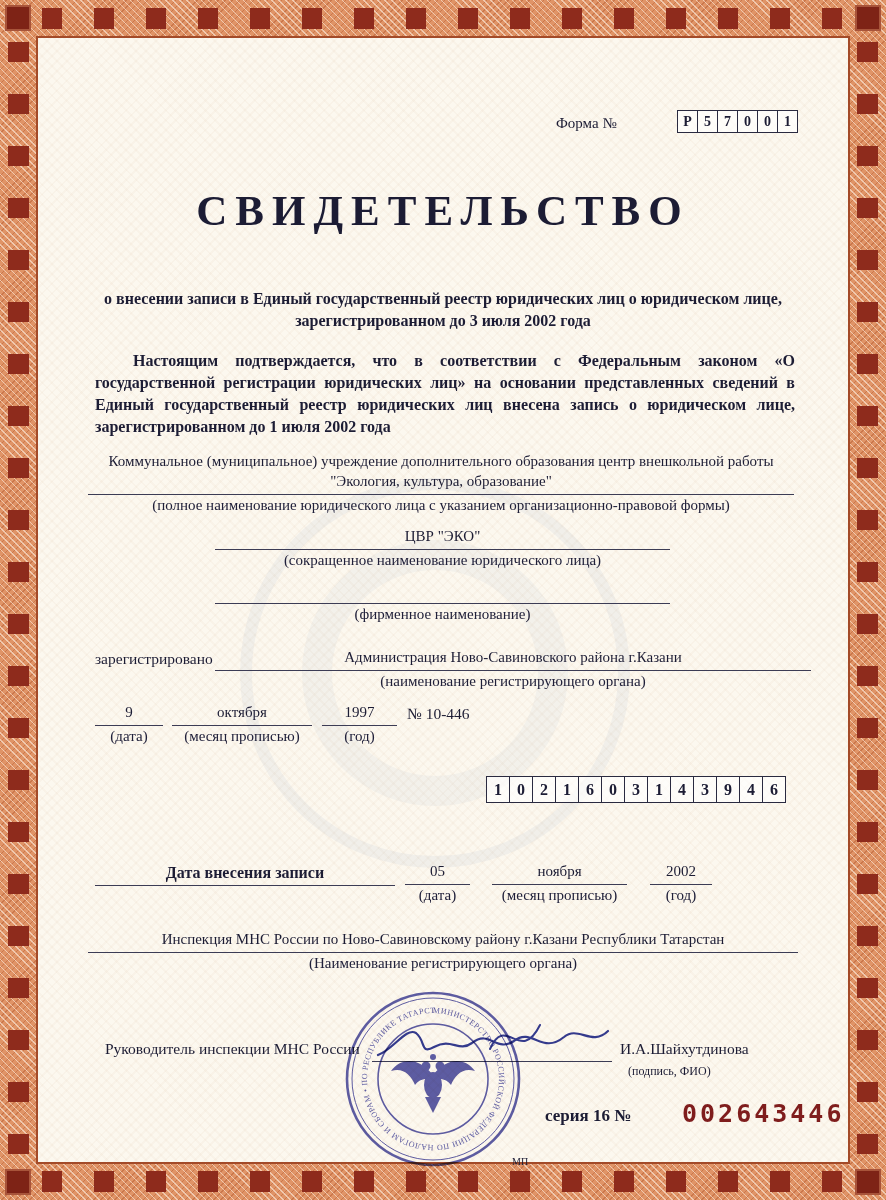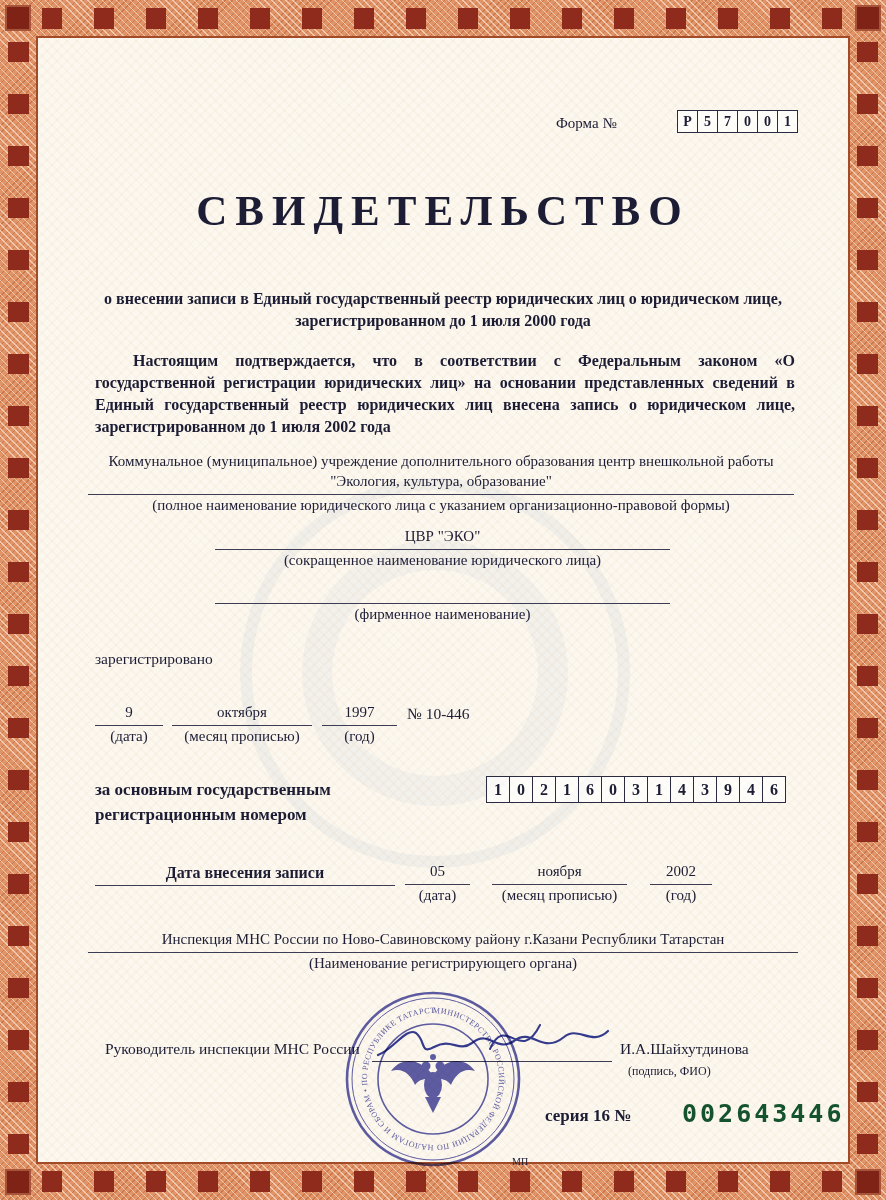--- a/index.html
+++ b/index.html
@@ -86,21 +86,21 @@
       border-bottom:1px solid #3c3c55; }
   .sig-line svg { position:absolute; left:0; bottom:-6px; }
 
   .stamp { position:absolute; left:344px; top:990px; width:178px; height:178px;
       opacity:0.88; mix-blend-mode:multiply; }
 
   .footer-mp { position:absolute; left:512px; top:1156px; font-size:10px; }
   .footer-series { position:absolute; left:545px; top:1106px; font-weight:bold; font-size:17px; }
   .footer-number { position:absolute; left:682px; top:1099px;
       font-family:"DejaVu Sans Mono",monospace; font-weight:bold; font-size:25px;
-      letter-spacing:3px; color:#14532d; }
+      letter-spacing:3px; color:#7f1d1d; }
 </style>
 </head>
 <body>
 
 <div class="page">
 
   <div class="frame-band"></div>
   <div class="band-sq-top"></div>
   <div class="band-sq-bottom"></div>
   <div class="band-sq-left"></div>
@@ -119,56 +119,59 @@
   <div class="boxes form-boxes">
     <span class="box">Р</span>
     <span class="box">5</span>
     <span class="box">7</span>
     <span class="box">0</span>
     <span class="box">0</span>
     <span class="box">1</span>
   </div>
 
   <div class="doc-title">СВИДЕТЕЛЬСТВО</div>
-  <div class="subtitle">о внесении записи в Единый государственный реестр юридических лиц о юридическом лице, зарегистрированном до 1 июля 2000 года</div>
+  <div class="subtitle">о внесении записи в Единый государственный реестр юридических лиц о юридическом лице, зарегистрированном до 3 июля 2002 года</div>
 
   <div class="paragraph">Настоящим подтверждается, что в соответствии с Федеральным законом «О государственной регистрации юридических лиц» на основании представленных сведений в Единый государственный реестр юридических лиц внесена запись о юридическом лице, зарегистрированном до 1 июля 2002 года</div>
 
   <div class="fieldwrap" style="left:88px; width:706px; top:452px;">
     <span class="val">Коммунальное (муниципальное) учреждение дополнительного образования центр внешкольной работы "Экология, культура, образование"</span>
     <span class="cap">(полное наименование юридического лица с указанием организационно-правовой формы)</span>
   </div>
 
   <div class="fieldwrap" style="left:215px; width:455px; top:527px;">
     <span class="val">ЦВР "ЭКО"</span>
     <span class="cap">(сокращенное наименование юридического лица)</span>
   </div>
 
   <div class="fieldwrap" style="left:215px; width:455px; top:585px;">
     <span class="val"></span>
     <span class="cap">(фирменное наименование)</span>
   </div>
 
   <div class="inline-label" style="left:95px; top:650px;">зарегистрировано</div>
+  <div class="fieldwrap" style="left:215px; width:596px; top:648px;">
+    <span class="val">Администрация Ново-Савиновского района г.Казани</span>
+    <span class="cap">(наименование регистрирующего органа)</span>
+  </div>
 
   <div class="fieldwrap" style="left:95px; width:68px; top:703px;">
     <span class="val">9</span>
     <span class="cap">(дата)</span>
   </div>
   <div class="fieldwrap" style="left:172px; width:140px; top:703px;">
     <span class="val">октября</span>
     <span class="cap">(месяц прописью)</span>
   </div>
   <div class="fieldwrap" style="left:322px; width:75px; top:703px;">
     <span class="val">1997</span>
     <span class="cap">(год)</span>
   </div>
   <div class="inline-label" style="left:407px; top:705px;">№ 10-446</div>
 
-  <div class="ogrn-label">за основным государственным регистрационным номером</div>
   <div class="boxes ogrn-boxes">
     <span class="box">1</span>
     <span class="box">0</span>
     <span class="box">2</span>
     <span class="box">1</span>
     <span class="box">6</span>
     <span class="box">0</span>
     <span class="box">3</span>
     <span class="box">1</span>
     <span class="box">4</span>

